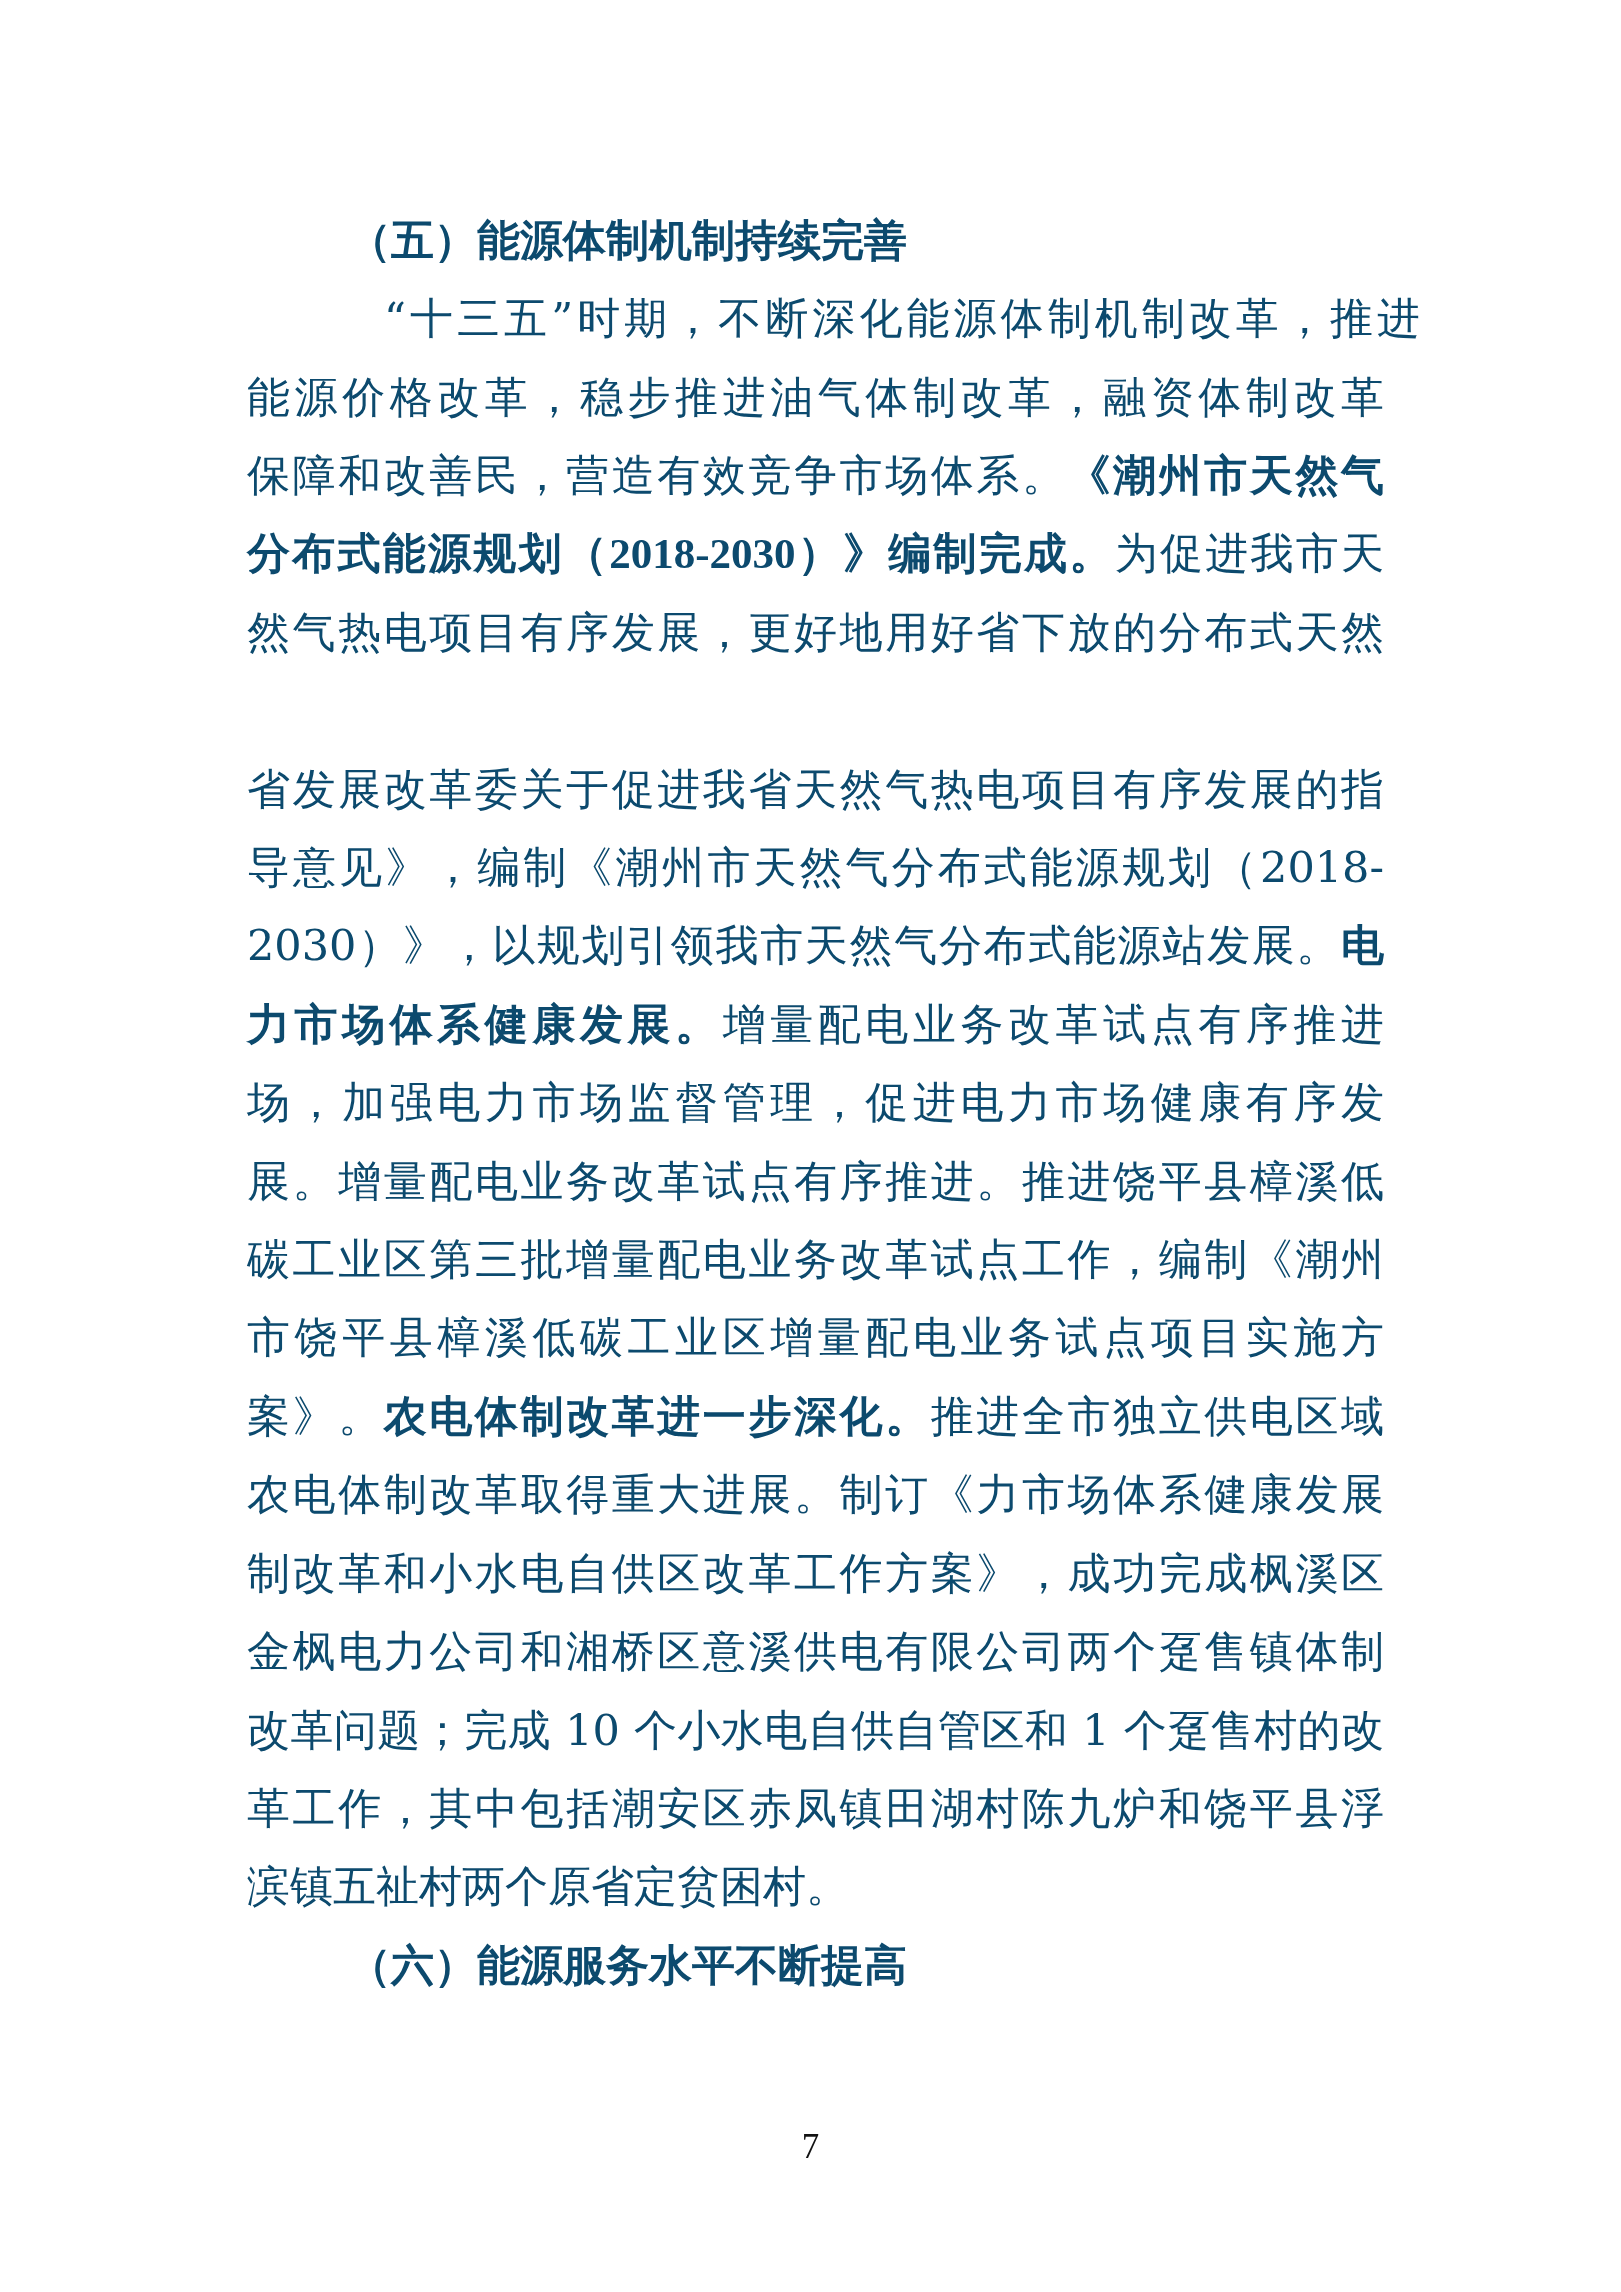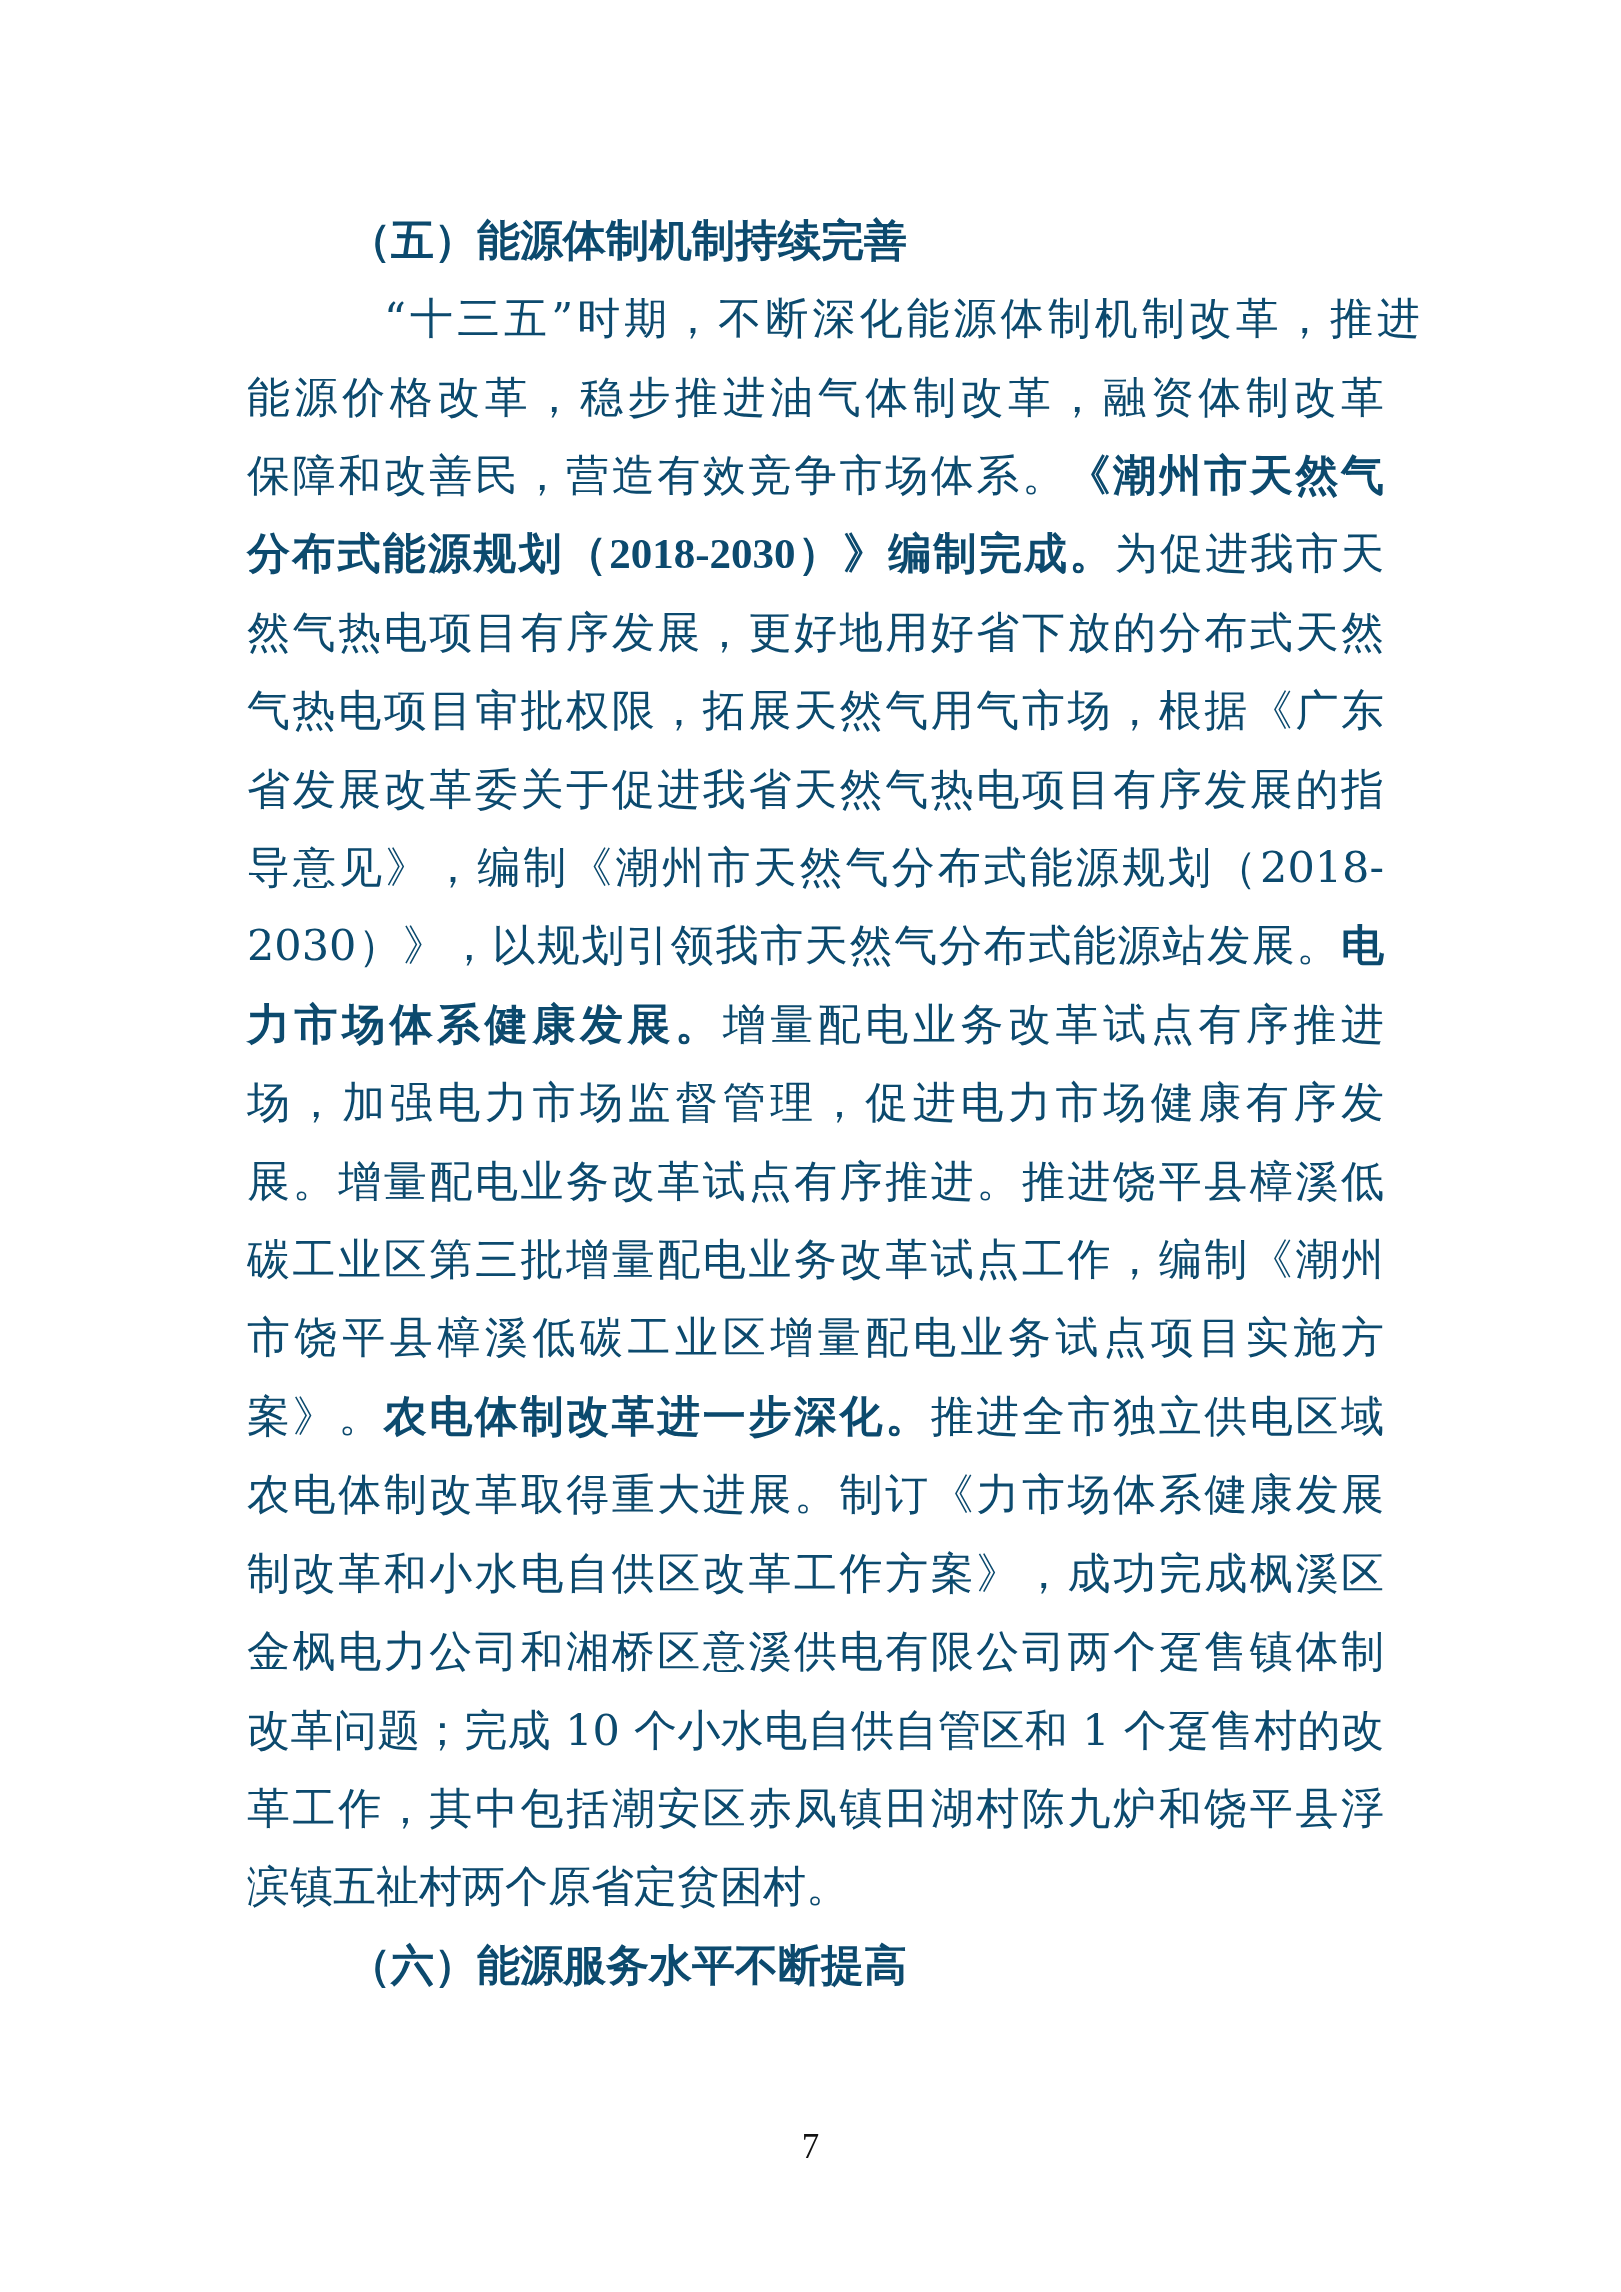--- a/index.html
+++ b/index.html
@@ -49,23 +49,20 @@
   </div>
   <div class="line" style="top:446px">
     <span>保障和改善民，营造有效竞争市场体系。</span><span class="b">《潮州市天然气</span>
   </div>
   <div class="line" style="top:524px">
     <span class="b">分布式能源规划（2018-2030）》编制完成。</span><span>为促进我市天</span>
   </div>
   <div class="line" style="top:603px">
     <span>然气热电项目有序发展，更好地用好省下放的分布式天然</span>
   </div>
-  <div class="line" style="top:681px">
-    <span>气热电项目审批权限，拓展天然气用气市场，根据《广东</span>
-  </div>
   <div class="line" style="top:760px">
     <span>省发展改革委关于促进我省天然气热电项目有序发展的指</span>
   </div>
   <div class="line" style="top:838px">
     <span>导意见》，编制《潮州市天然气分布式能源规划（2018-</span>
   </div>
   <div class="line" style="top:916px">
     <span>2030）》，以规划引领我市天然气分布式能源站发展。</span><span class="b">电</span>
   </div>
   <div class="line" style="top:995px">

